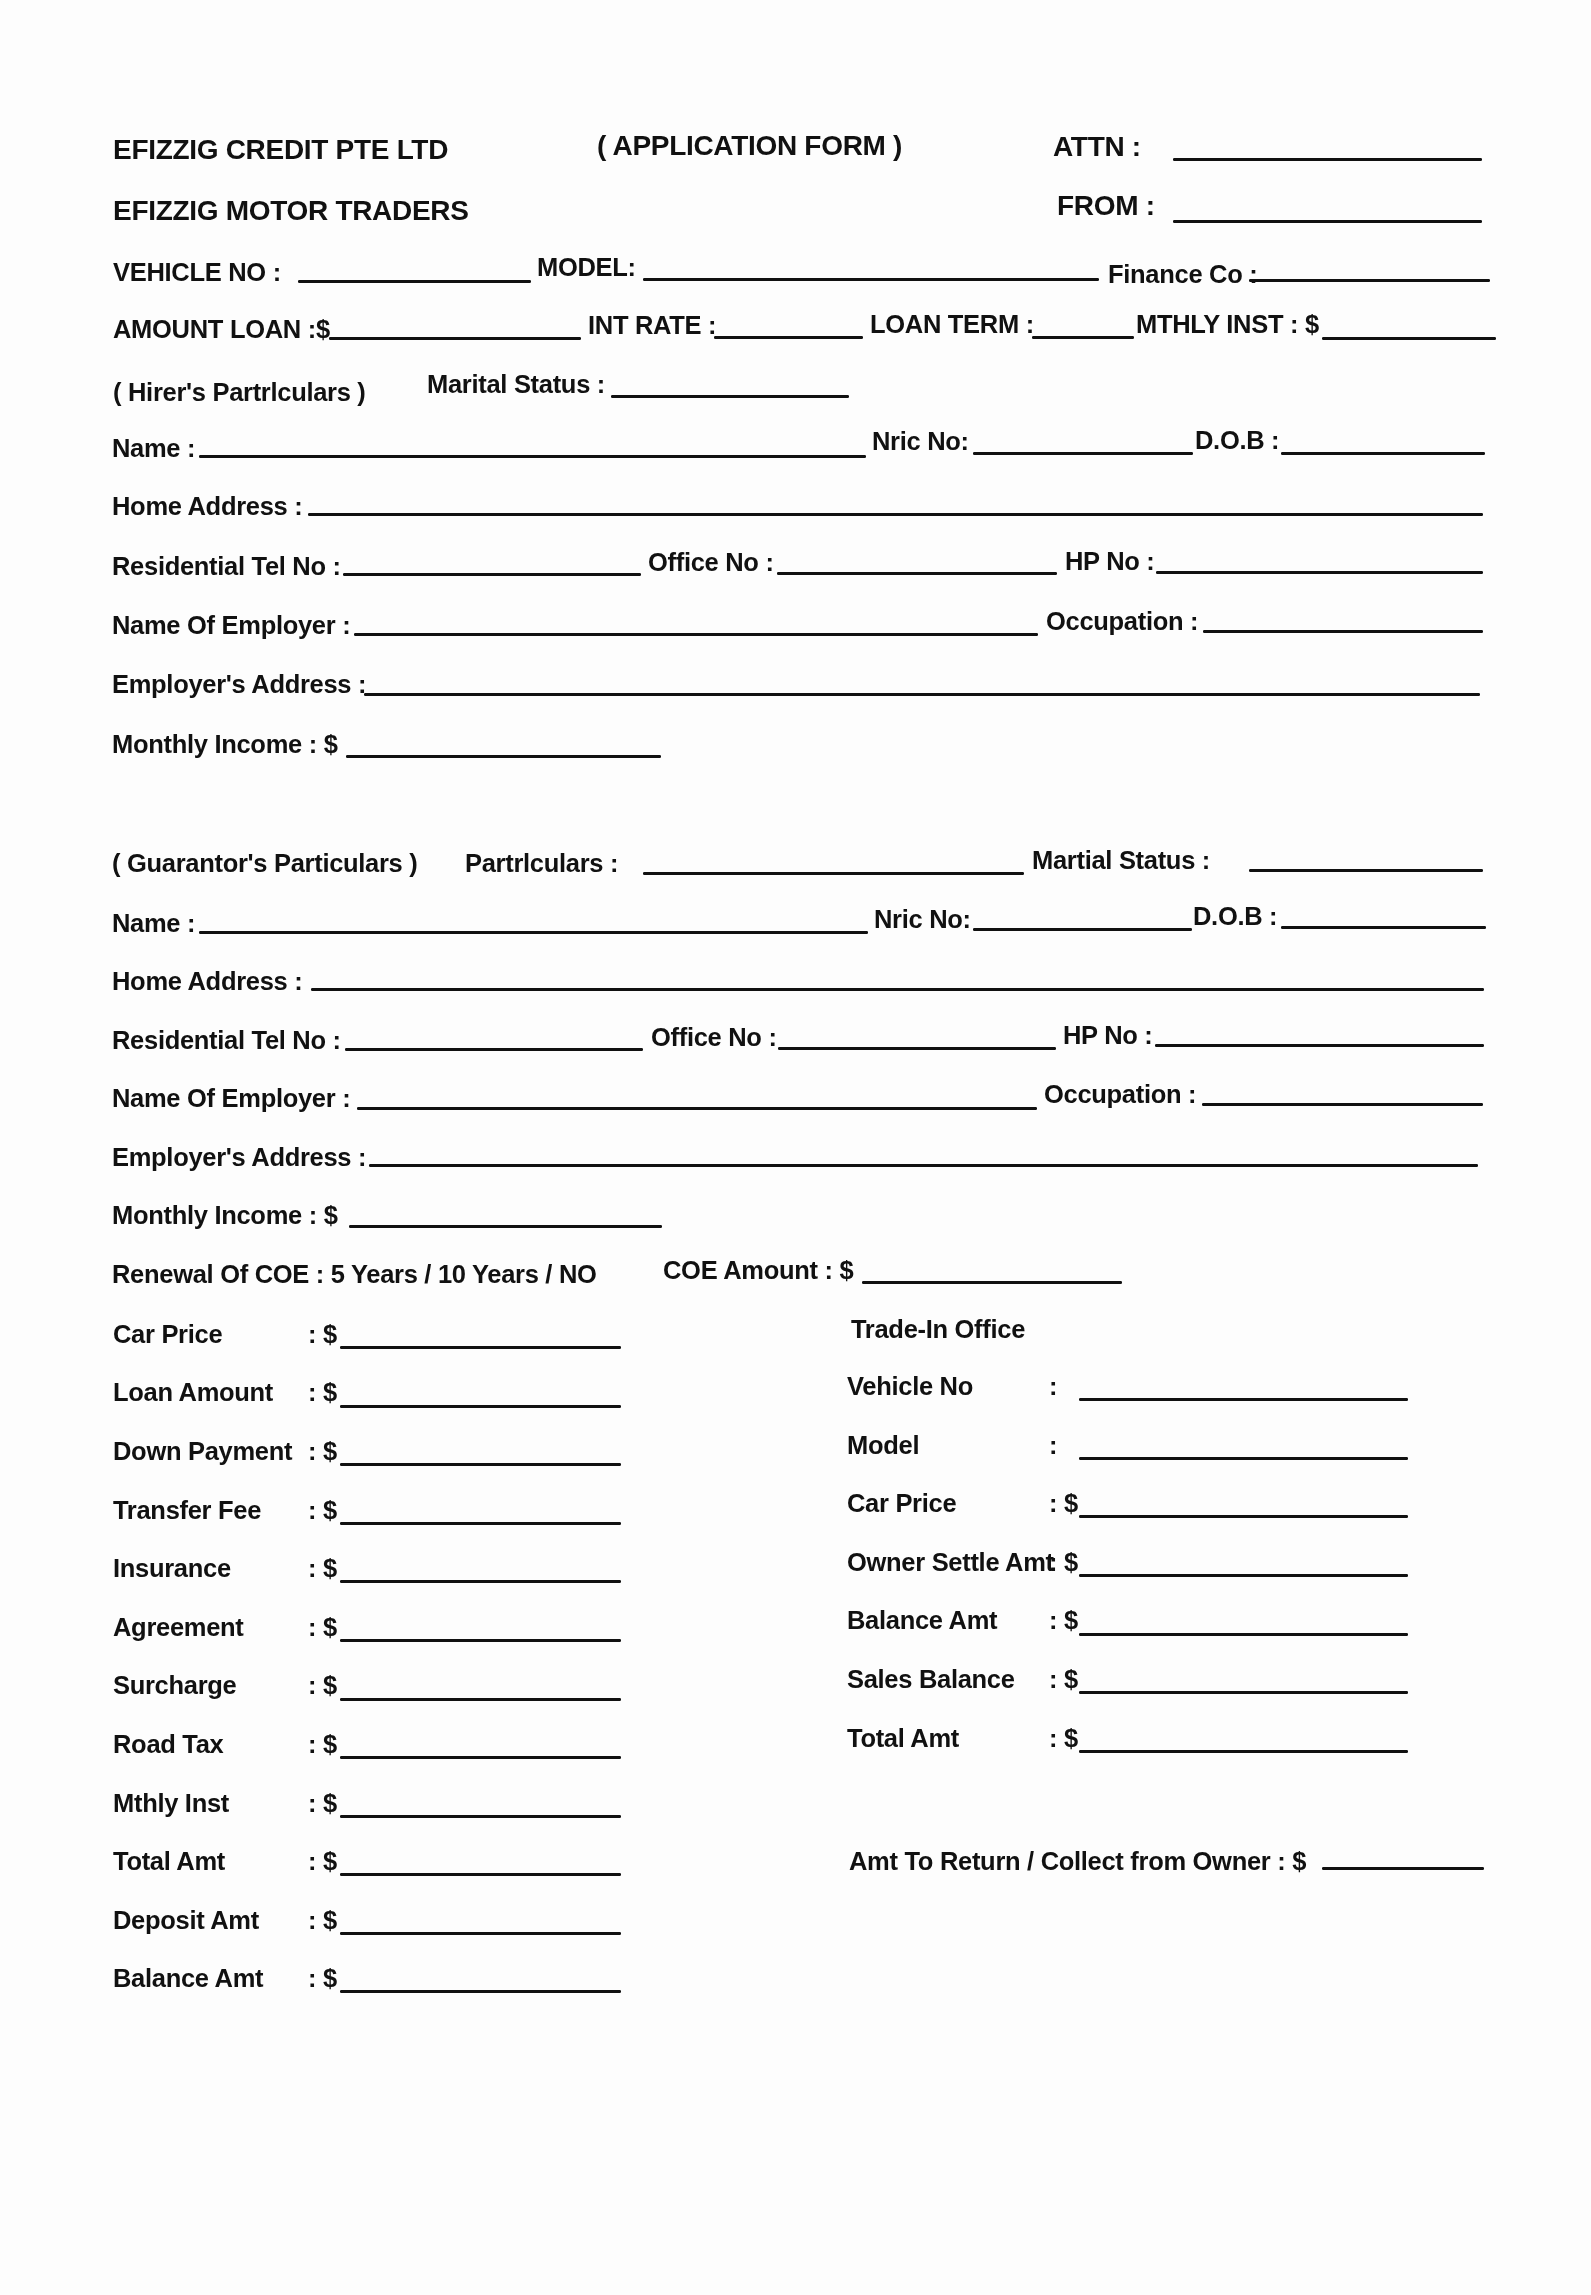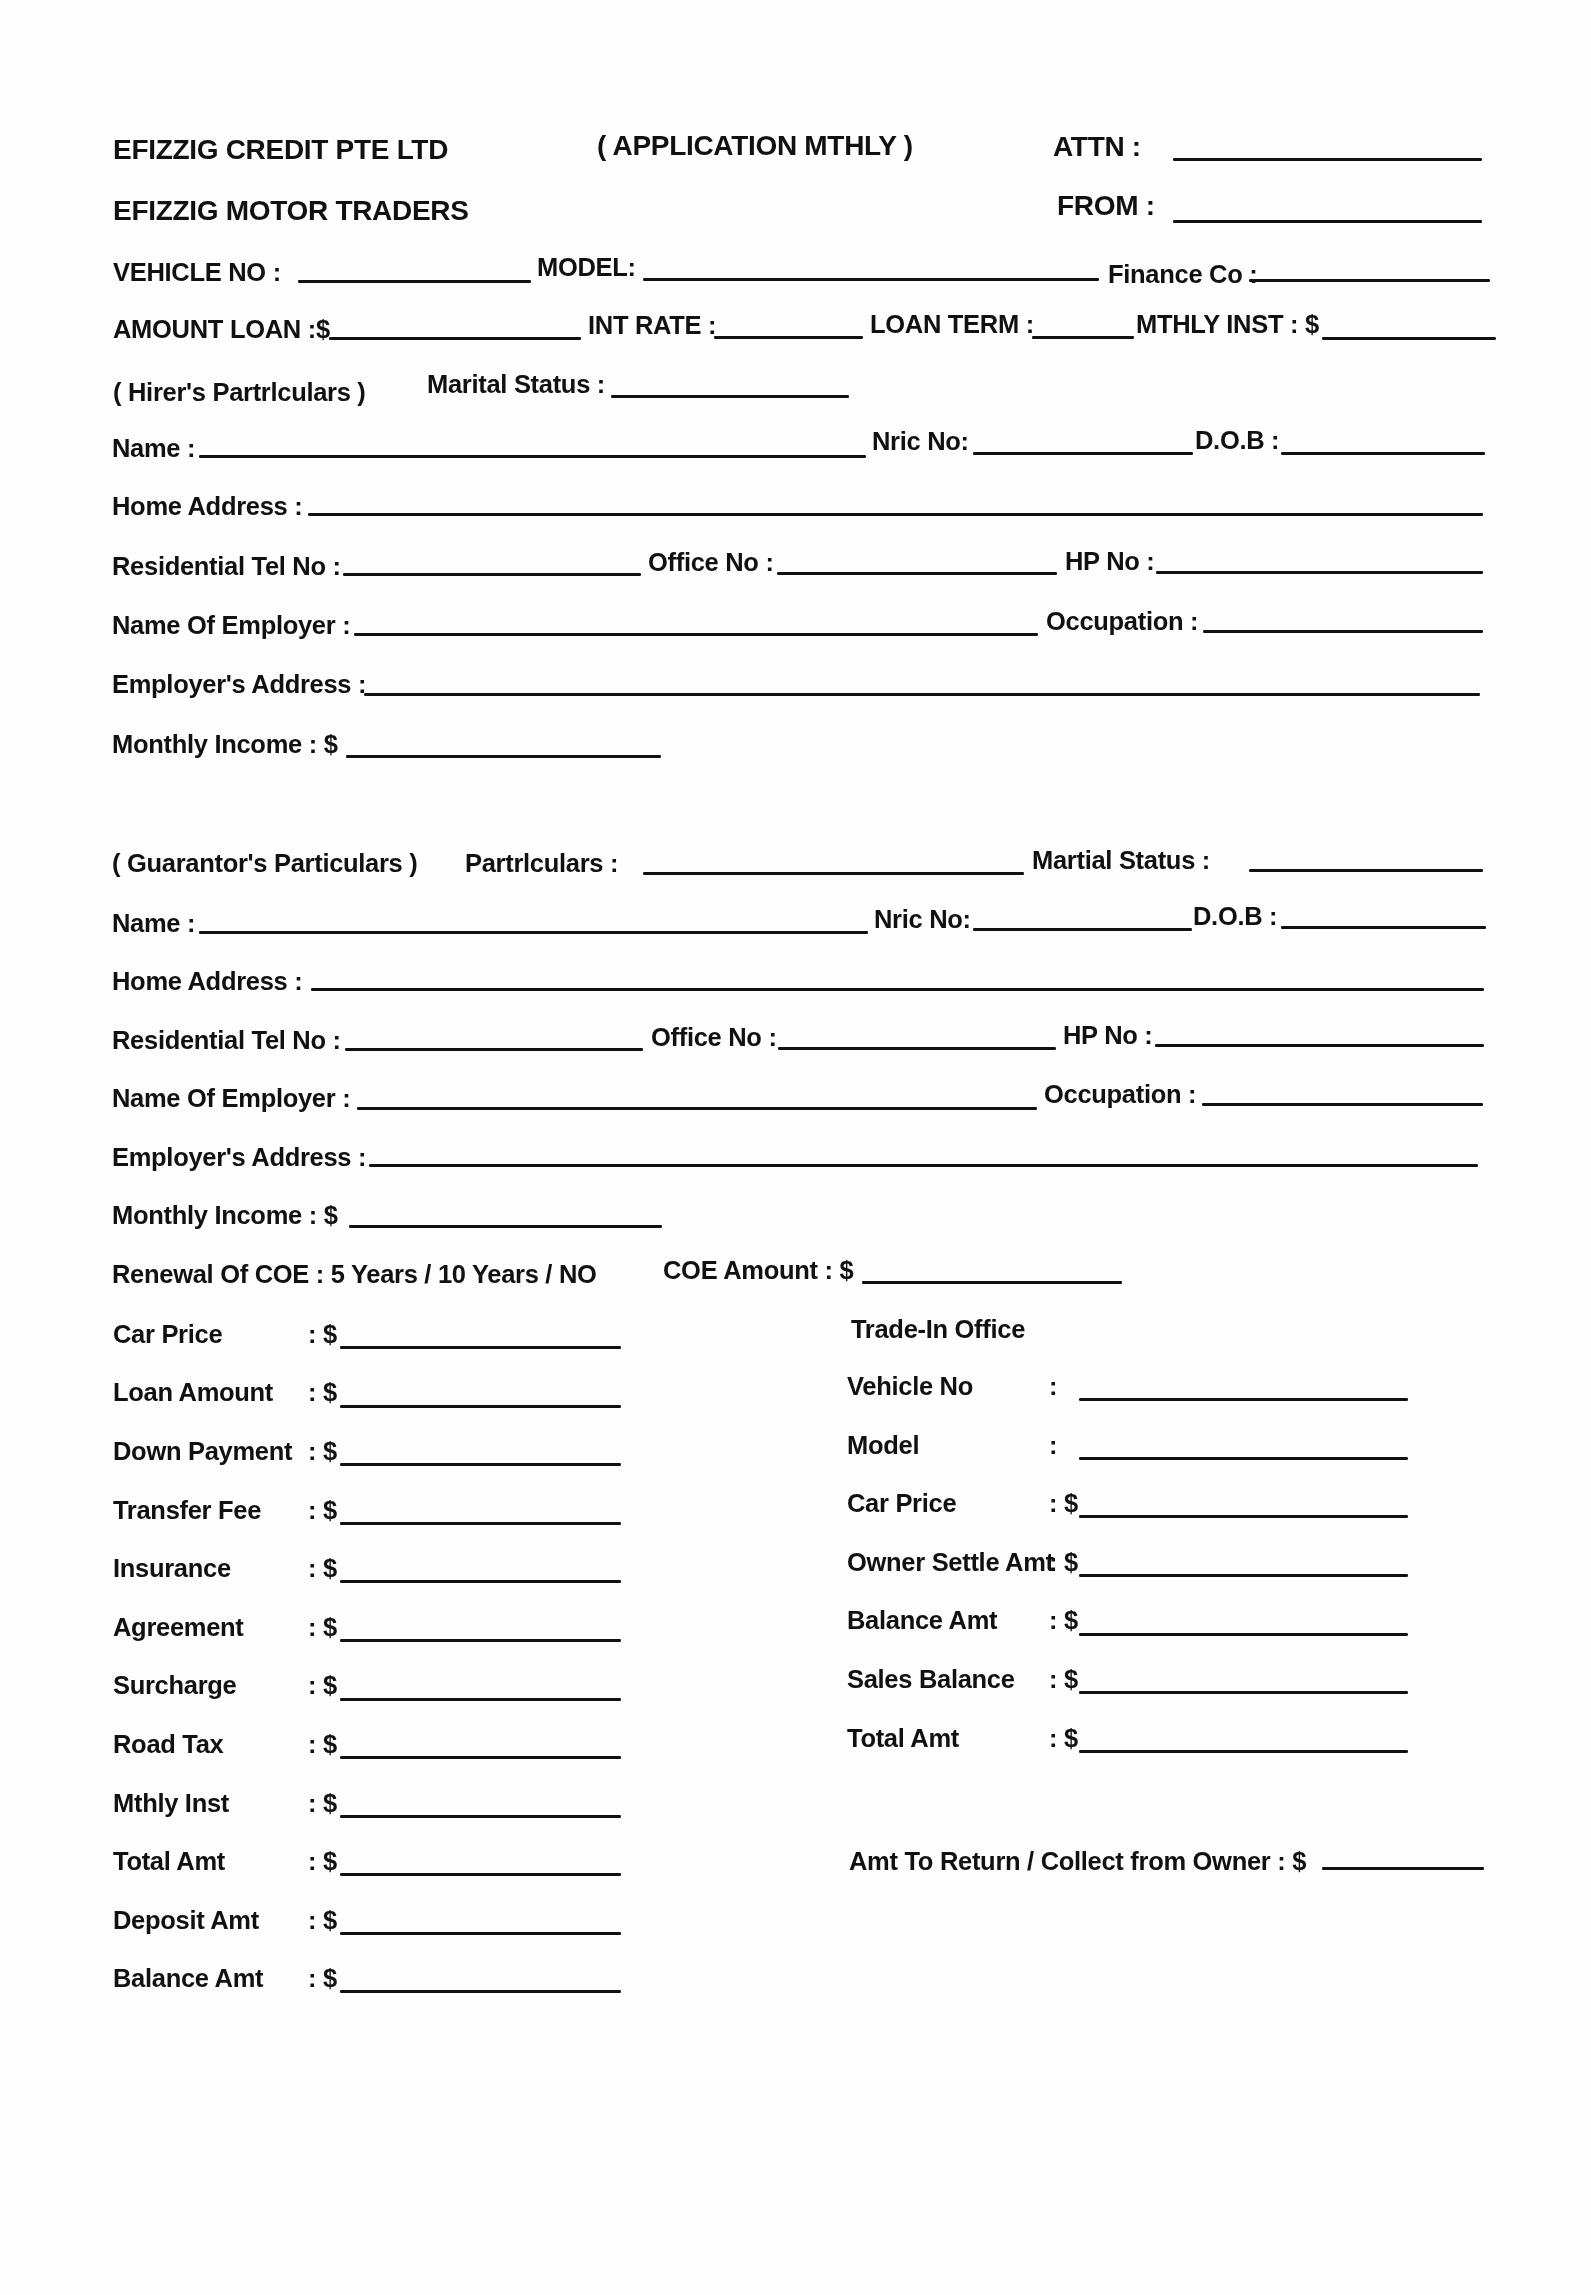--- a/index.html
+++ b/index.html
@@ -11,21 +11,21 @@
   .line { position:absolute; height:2.5px; background:#111; border-radius:1.3px; }
   .field { position:absolute; height:28px; border:none; background:transparent; outline:none;
            font-family:"Liberation Sans", sans-serif; font-size:23px; color:#123; padding:0 3.8px; box-sizing:border-box; }
 </style>
 </head>
 <body>
 
 <div class="page">
 
   <div class="t h" style="left:113px;top:136px">EFIZZIG CREDIT PTE LTD</div>
-  <div class="t h" style="left:597px;top:132px">( APPLICATION MTHLY )</div>
+  <div class="t h" style="left:597px;top:132px">( APPLICATION FORM )</div>
   <div class="t h" style="left:1053px;top:133px">ATTN   :</div>
   <input class="field" style="left: 1173px; top: 127px; width: 309px;" value="">
   <div class="line" style="left:1173px;top:158px;width:309px"></div>
 
   <div class="t h" style="left:113px;top:197px">EFIZZIG MOTOR TRADERS</div>
   <div class="t h" style="left:1057px;top:192px">FROM :</div>
   <input class="field" style="left: 1173px; top: 191px; width: 309px;" value="">
   <div class="line" style="left:1173px;top:220px;width:309px"></div>
 
   <div class="t" style="left:113px;top:260px">VEHICLE NO :</div>

